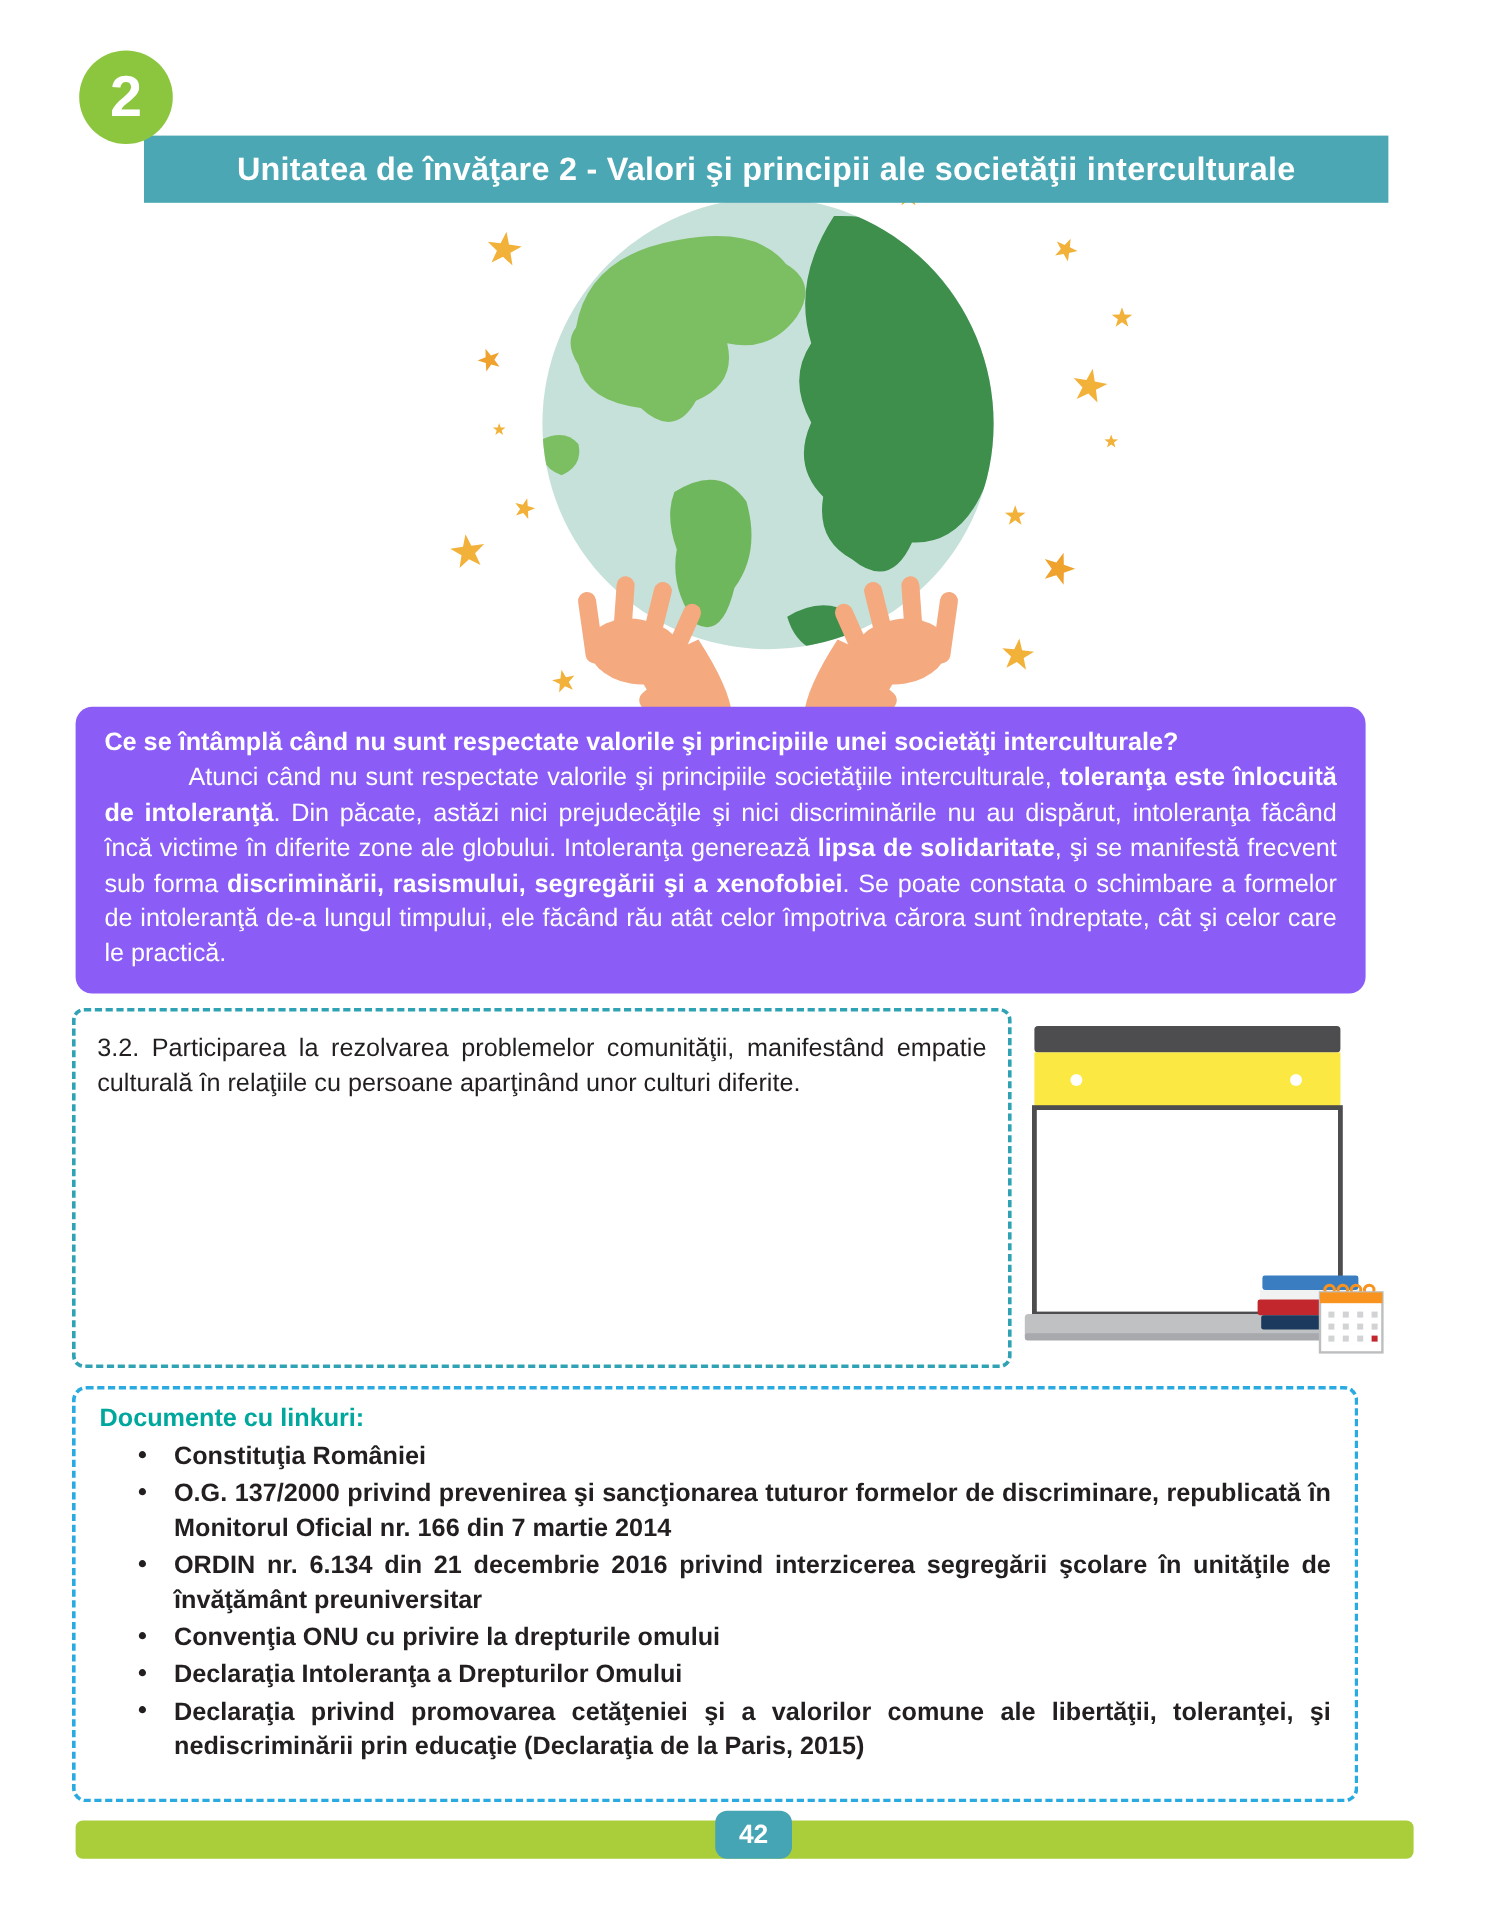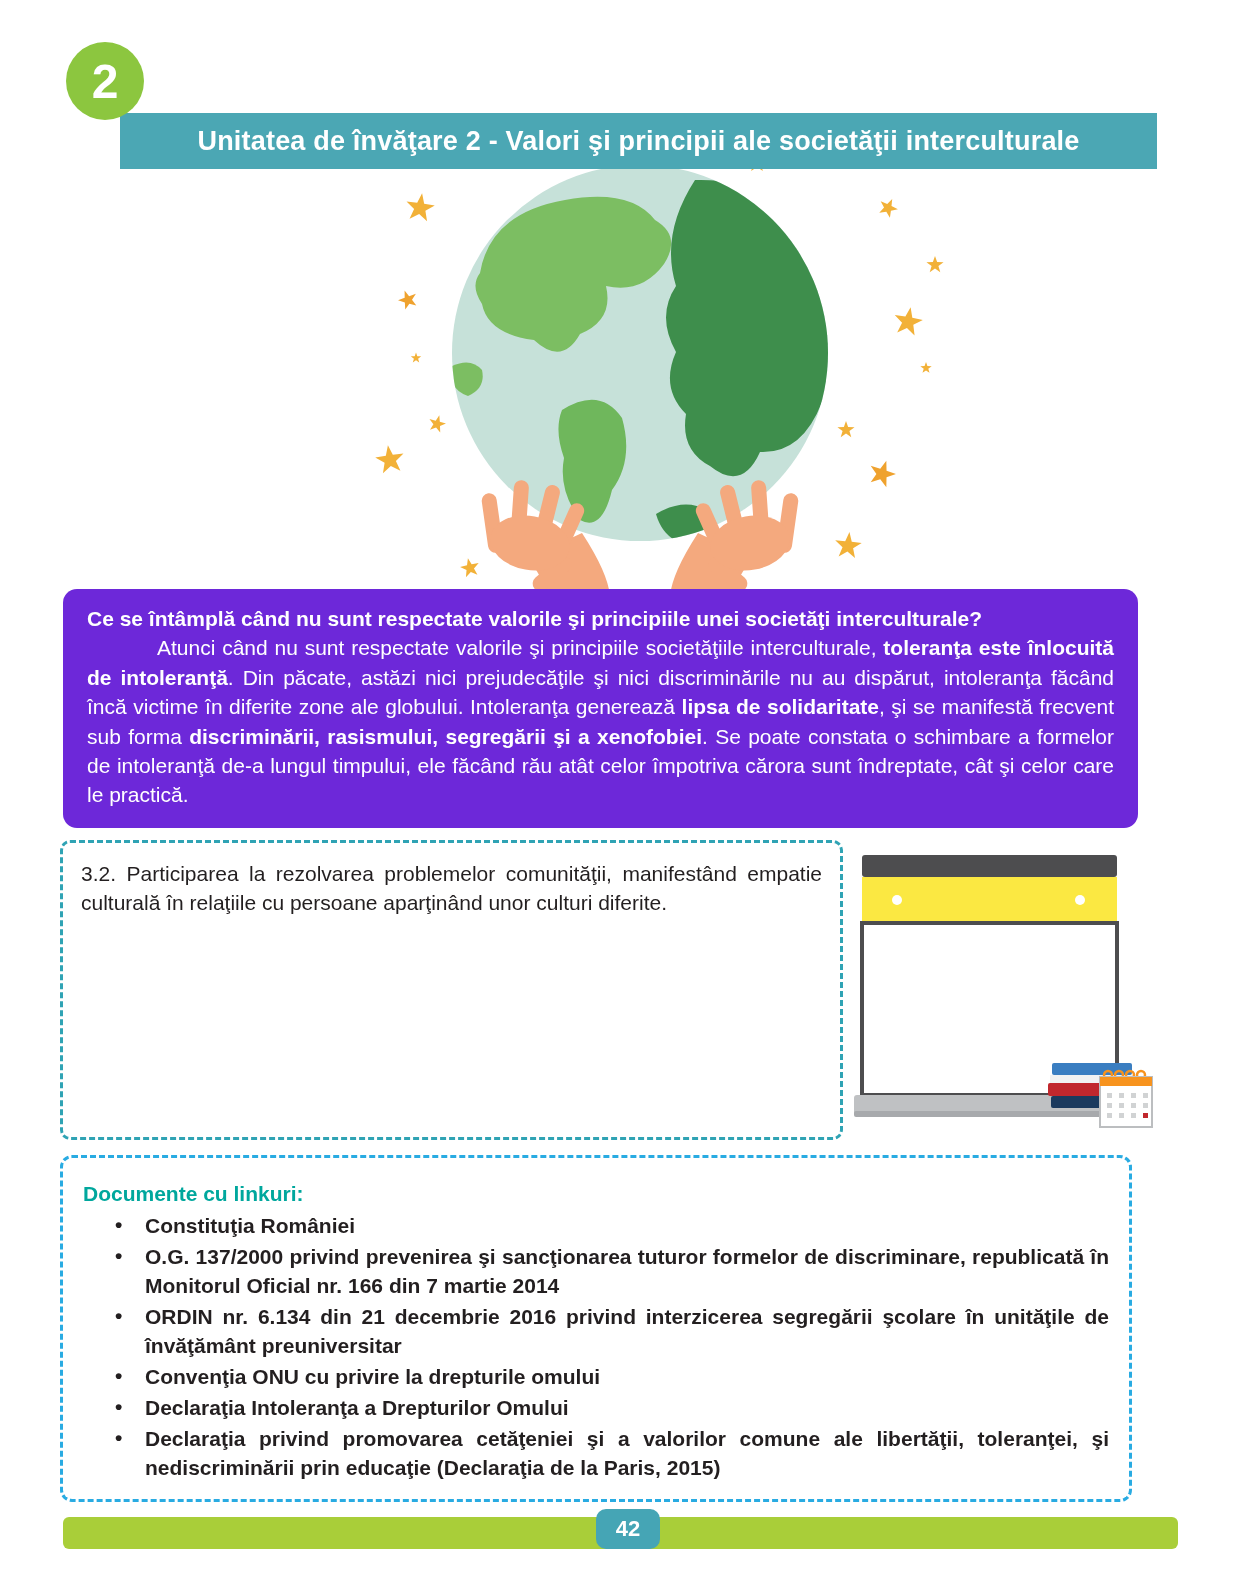--- a/index.html
+++ b/index.html
@@ -19,21 +19,21 @@
     display:flex; align-items:center; justify-content:center; z-index:1;margin-top:44px;
   }
   .header-bar h1 { margin:0; color:#fff; font-size:27px; font-weight:bold; letter-spacing:0.2px; }
 
   
   .illustration { position:absolute; left:330px; top:118px; width:620px; height:478px; }
 
   
   .intro-box {
     position:absolute; left:63px; top:589px; width:1075px; min-height:230px;
-    background:#6d28d9; border-radius:14px; box-sizing:border-box;
+    background:#8b5cf6; border-radius:14px; box-sizing:border-box;
     padding:15px 24px 18px 24px; color:#fff; font-size:21px; line-height:1.40; text-align:justify;
   }
   .intro-box .intro-heading { margin:0; font-weight:bold; }
   .intro-box .intro-paragraph { margin:0; text-indent:70px; }
   .seg.b { font-weight:bold; }
 
   
   .comp-box {
     position:absolute; left:60px; top:840px; width:783px; height:300px;
     border:3px dashed #2FA3B4; border-radius:10px; box-sizing:border-box;
@@ -44,21 +44,21 @@
 
   
   .flipchart { position:absolute; left:852px; top:845px; width:310px; height:296px; }
 
   
   .docs-box {
     position:absolute; left:60px; top:1155px; width:1072px; height:347px;
     border:3px dashed #29ABE2; border-radius:12px; box-sizing:border-box;
     padding:12px 20px;
   }
-  .docs-box .docs-heading { margin:12px 0 6px 0; font-weight:bold; font-size:21px; color:#00A79D; }
+  .docs-box .docs-heading { margin:0 0 6px 0; font-weight:bold; font-size:21px; color:#00A79D; }
   .docs-box ul { list-style:none; margin:0; padding:0; }
   .docs-box li {
     position:relative; padding-left:62px; margin:2px 0;
     font-size:21px; font-weight:bold; line-height:1.38; text-align:justify;
   }
   .docs-box li .bullet {
     position:absolute; left:32px; top:-1px; font-weight:bold; font-size:21px; color:#231F20;
   }
 
   

